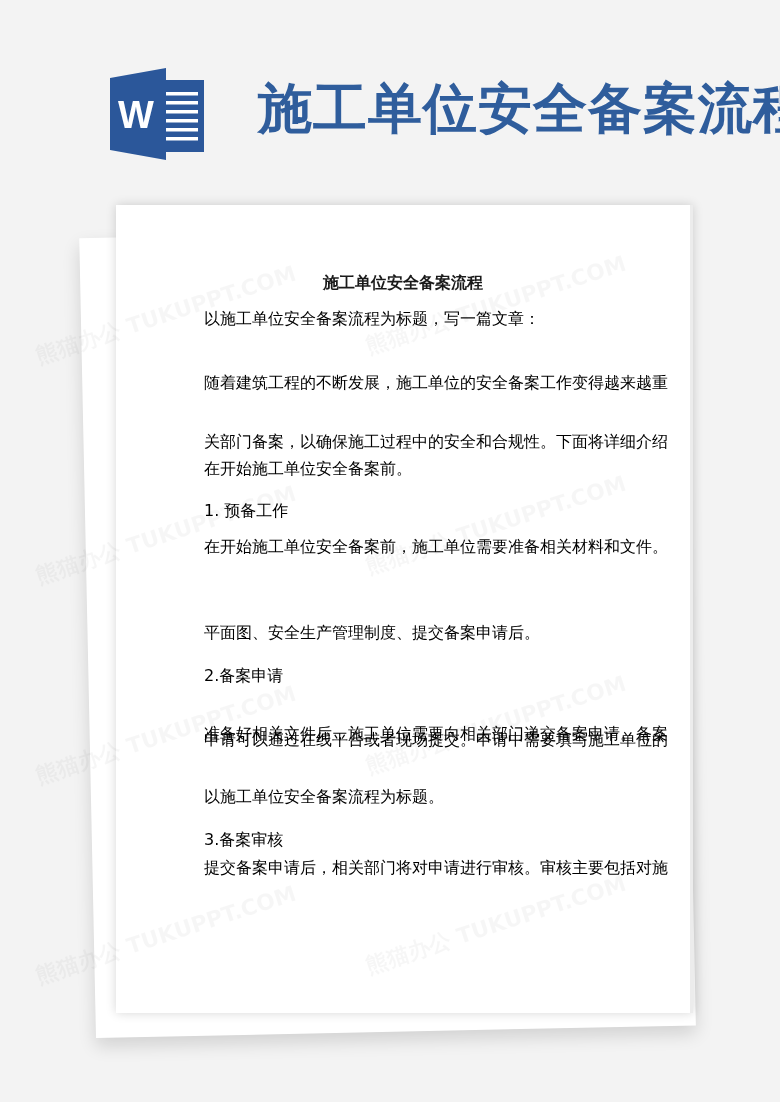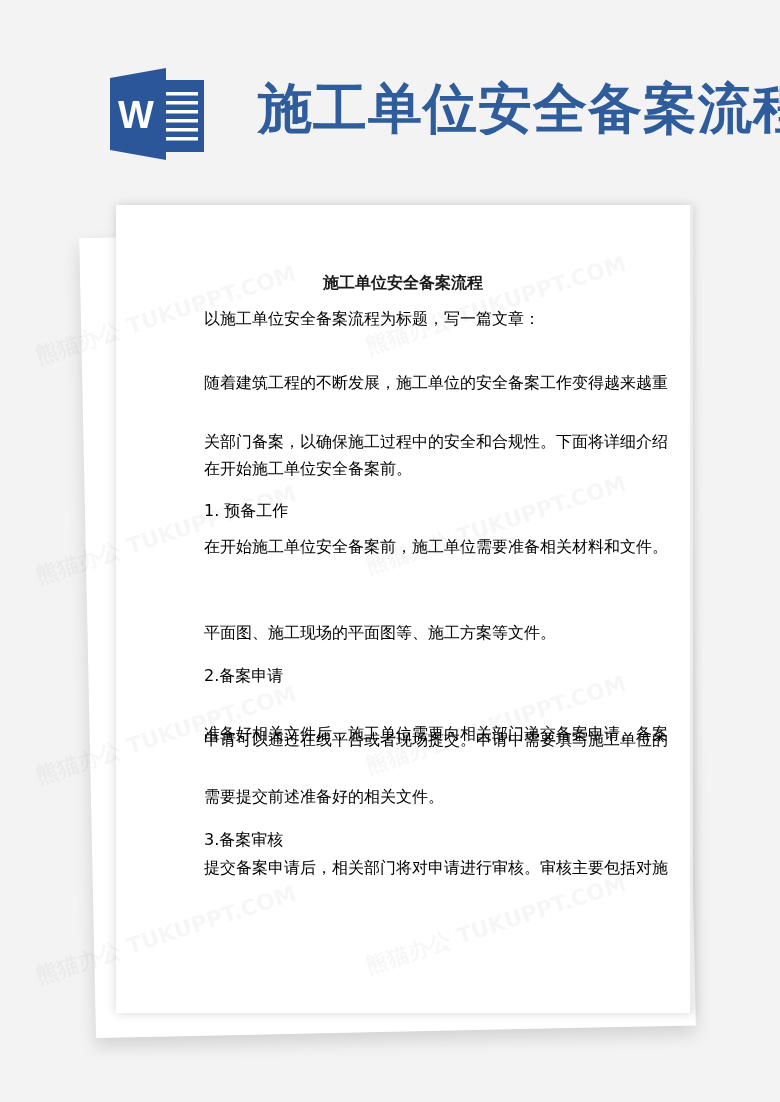--- a/index.html
+++ b/index.html
@@ -64,25 +64,25 @@
 <div class="page-back"></div>
 
 <div class="page-front">
   <div class="doc-title">施工单位安全备案流程</div>
   <div class="line" style="top:105px">以施工单位安全备案流程为标题，写一篇文章：</div>
   <div class="line" style="top:169px">随着建筑工程的不断发展，施工单位的安全备案工作变得越来越重</div>
   <div class="line" style="top:228px">关部门备案，以确保施工过程中的安全和合规性。下面将详细介绍</div>
   <div class="line" style="top:255px">在开始施工单位安全备案前。</div>
   <div class="line" style="top:297px">1. 预备工作</div>
   <div class="line" style="top:333px">在开始施工单位安全备案前，施工单位需要准备相关材料和文件。</div>
-  <div class="line" style="top:419px">平面图、施工现场的平面图等、施工方案等文件。</div>
+  <div class="line" style="top:419px">平面图、安全生产管理制度、提交备案申请后。</div>
   <div class="line" style="top:462px">2.备案申请</div>
   <div class="line" style="top:520px">准备好相关文件后，施工单位需要向相关部门递交备案申请。备案</div>
   <div class="line" style="top:526px">申请可以通过在线平台或者现场提交。申请中需要填写施工单位的</div>
-  <div class="line" style="top:583px">需要提交前述准备好的相关文件。</div>
+  <div class="line" style="top:583px">以施工单位安全备案流程为标题。</div>
   <div class="line" style="top:626px">3.备案审核</div>
   <div class="line" style="top:654px">提交备案申请后，相关部门将对申请进行审核。审核主要包括对施</div>
 </div>
 
 <div class="watermark" style="left:30px; top:300px">熊猫办公 TUKUPPT.COM</div>
 <div class="watermark" style="left:360px; top:290px">熊猫办公 TUKUPPT.COM</div>
 <div class="watermark" style="left:30px; top:520px">熊猫办公 TUKUPPT.COM</div>
 <div class="watermark" style="left:360px; top:510px">熊猫办公 TUKUPPT.COM</div>
 <div class="watermark" style="left:30px; top:720px">熊猫办公 TUKUPPT.COM</div>
 <div class="watermark" style="left:360px; top:710px">熊猫办公 TUKUPPT.COM</div>

